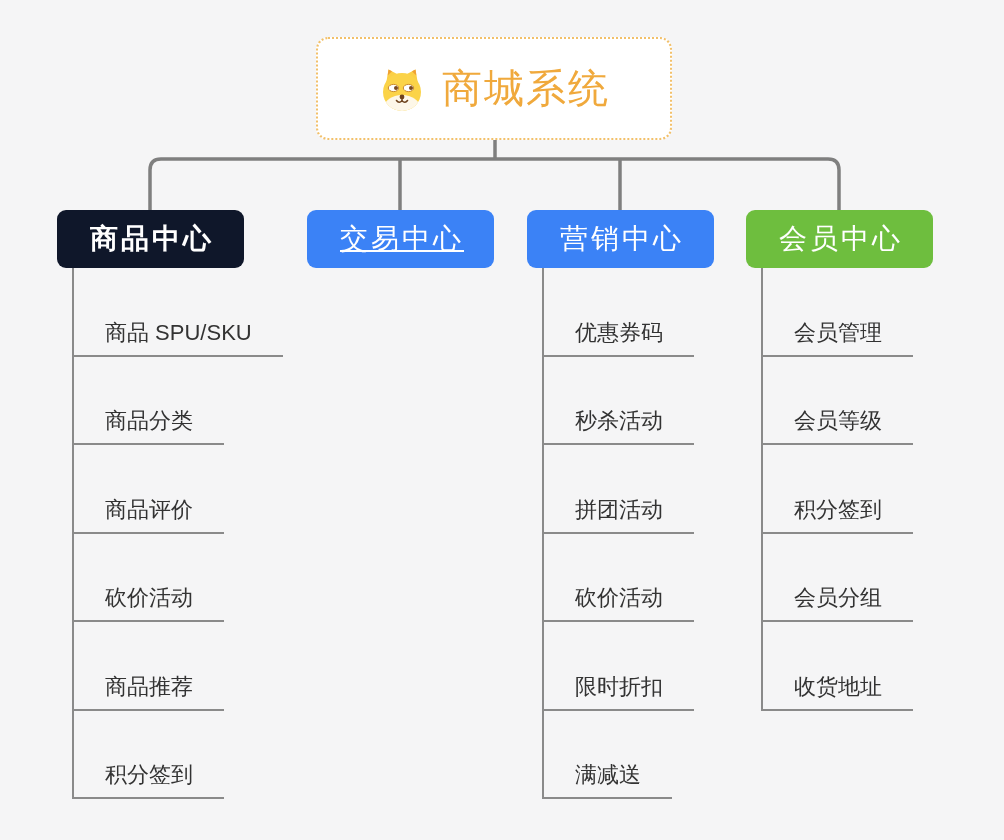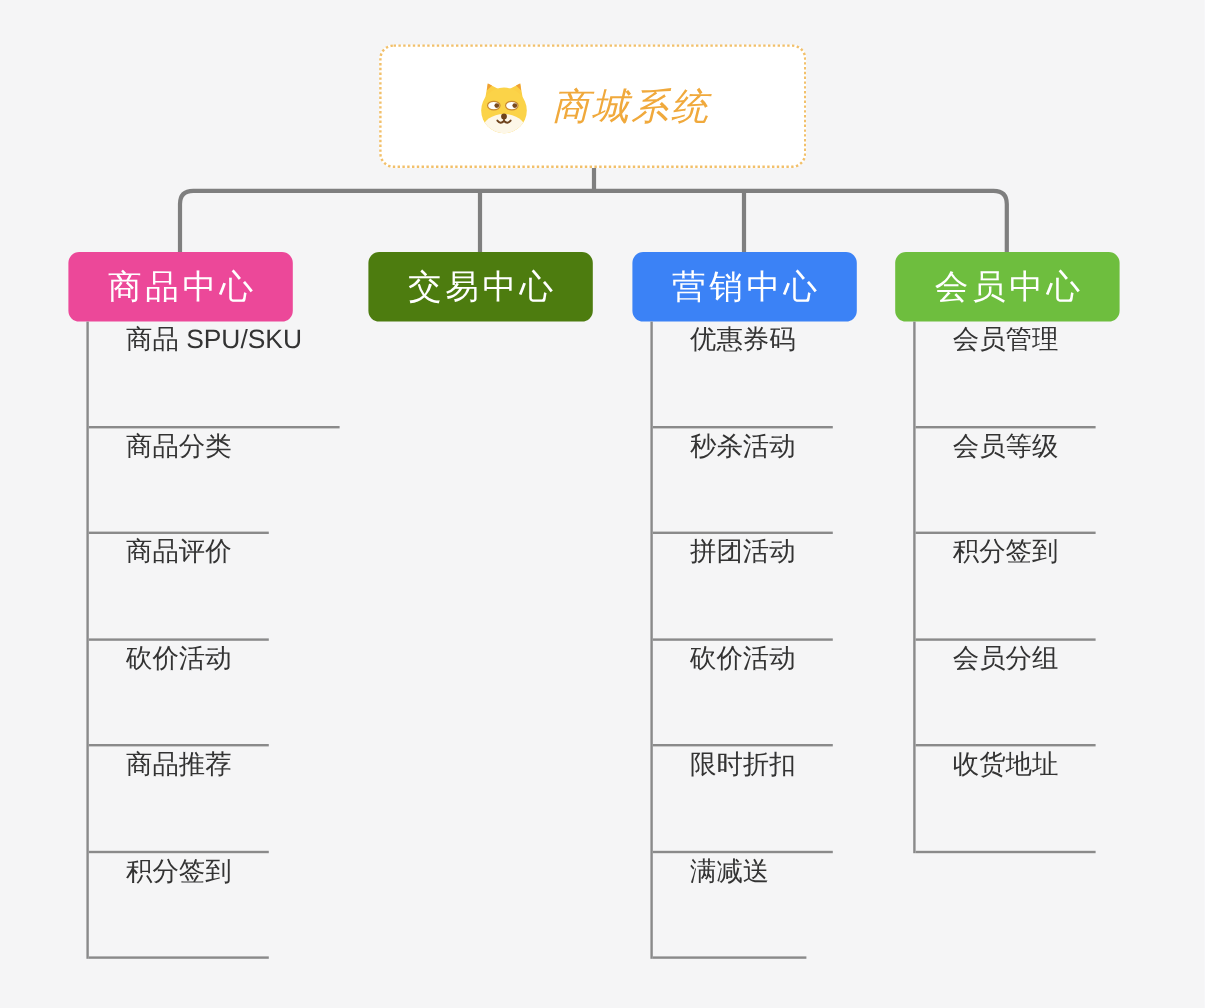--- a/index.html
+++ b/index.html
@@ -17,34 +17,34 @@
     font-family:"Liberation Sans","DejaVu Sans",sans-serif;
   }
   .connectors{position:absolute;left:0;top:0;width:1004px;height:840px;pointer-events:none;}
   .connectors path{stroke:var(--connector);stroke-width:3.5;fill:none;}
   .root-node{
     position:absolute;left:316px;top:37px;width:356px;height:103px;box-sizing:border-box;
     background:#ffffff;border:2px dotted var(--root-border);border-radius:12px;
     display:flex;align-items:center;justify-content:center;gap:16px;
   }
   .root-title{
-    font-size:31px;color:var(--root-text);letter-spacing:2px;white-space:nowrap;font-style:italic;
+    font-size:40px;color:var(--root-text);letter-spacing:2px;white-space:nowrap;
   }
   .branch{position:absolute;top:210px;}
   .branch-header{
     width:187px;height:58px;box-sizing:border-box;border-radius:9px;
     display:flex;align-items:center;justify-content:center;
     color:#ffffff;font-size:28px;letter-spacing:3px;text-indent:3px;white-space:nowrap;
   }
   .branch-items{
     margin-left:15px;border-left:2px solid var(--underline);width:max-content;
   }
   .branch-item{
     box-sizing:border-box;height:88.5px;width:max-content;
-    display:flex;align-items:flex-start;
+    display:flex;align-items:flex-end;
     border-bottom:2px solid var(--underline);
     padding:0 31px 7px 31px;
     font-size:22px;color:var(--item-text);white-space:nowrap;
   }
 </style>
 </head>
 <body>
 
 <div class="stage">
 
@@ -74,21 +74,21 @@
       <circle cx="33" cy="23" r="2" fill="#7a4a1e"></circle>
       <circle cx="24" cy="32" r="2.4" fill="#6e431d"></circle>
       <path d="M24 32.5 V35.5" stroke="#6e431d" stroke-width="1.4" stroke-linecap="round" fill="none"></path>
       <path d="M18.5 35.5 Q21 38.8 24 35.8 Q27 38.8 29.5 35.5" stroke="#6e431d" stroke-width="1.6" stroke-linecap="round" fill="none"></path>
     </svg>
     <span class="root-title">商城系统</span>
   </div>
 
   <div id="branches">
       <div class="branch" style="left: 57px;">
-      <div class="branch-header" style="background: #ec4899;">
+      <div class="branch-header" style="background: #0f172a; font-weight: bold;">
         <span>商品中心</span>
       </div>
       <div class="branch-items">
           <div class="branch-item">
       <span>商品 SPU/SKU</span>
     </div>
           <div class="branch-item">
       <span>商品分类</span>
     </div>
           <div class="branch-item">
@@ -99,21 +99,21 @@
     </div>
           <div class="branch-item">
       <span>商品推荐</span>
     </div>
           <div class="branch-item">
       <span>积分签到</span>
     </div>
         </div>
     </div>
       <div class="branch" style="left: 307px;">
-      <div class="branch-header" style="background: #4d7c0f;">
+      <div class="branch-header" style="background: #3b82f6; text-decoration: underline;">
         <span>交易中心</span>
       </div>
     </div>
       <div class="branch" style="left: 527px;">
       <div class="branch-header" style="background: #3b82f6; text-align: right;">
         <span>营销中心</span>
       </div>
       <div class="branch-items">
           <div class="branch-item">
       <span>优惠券码</span>

